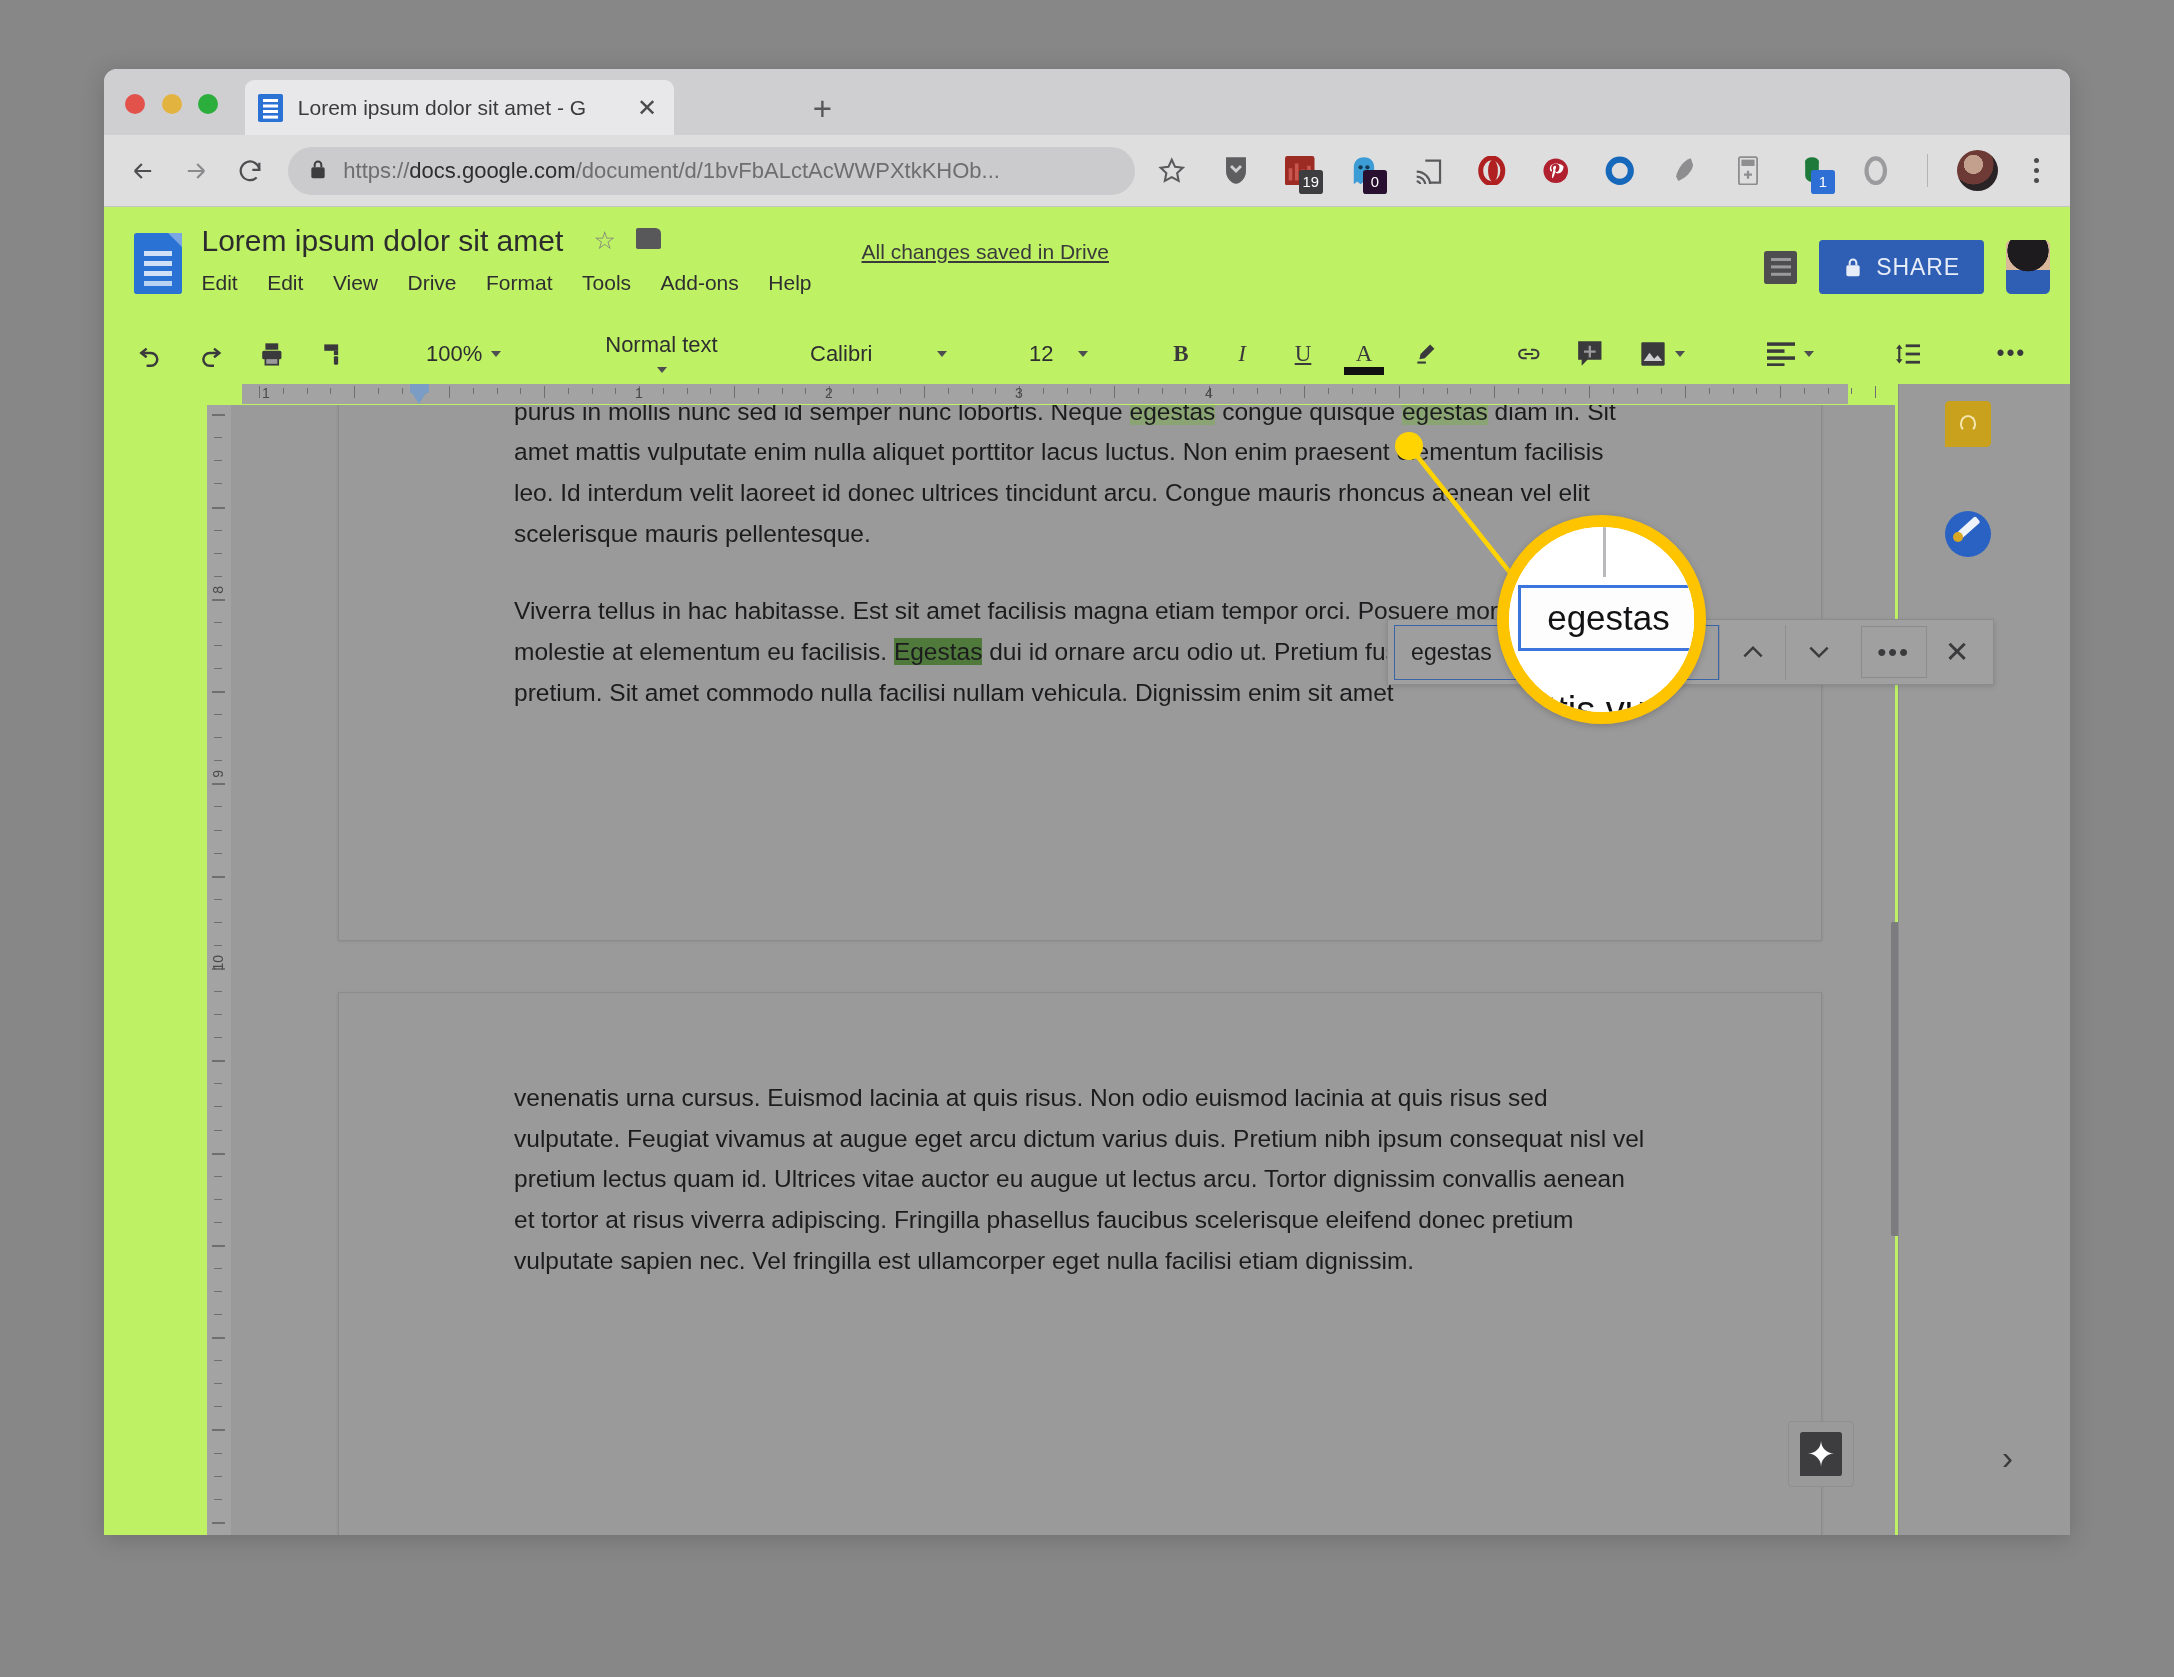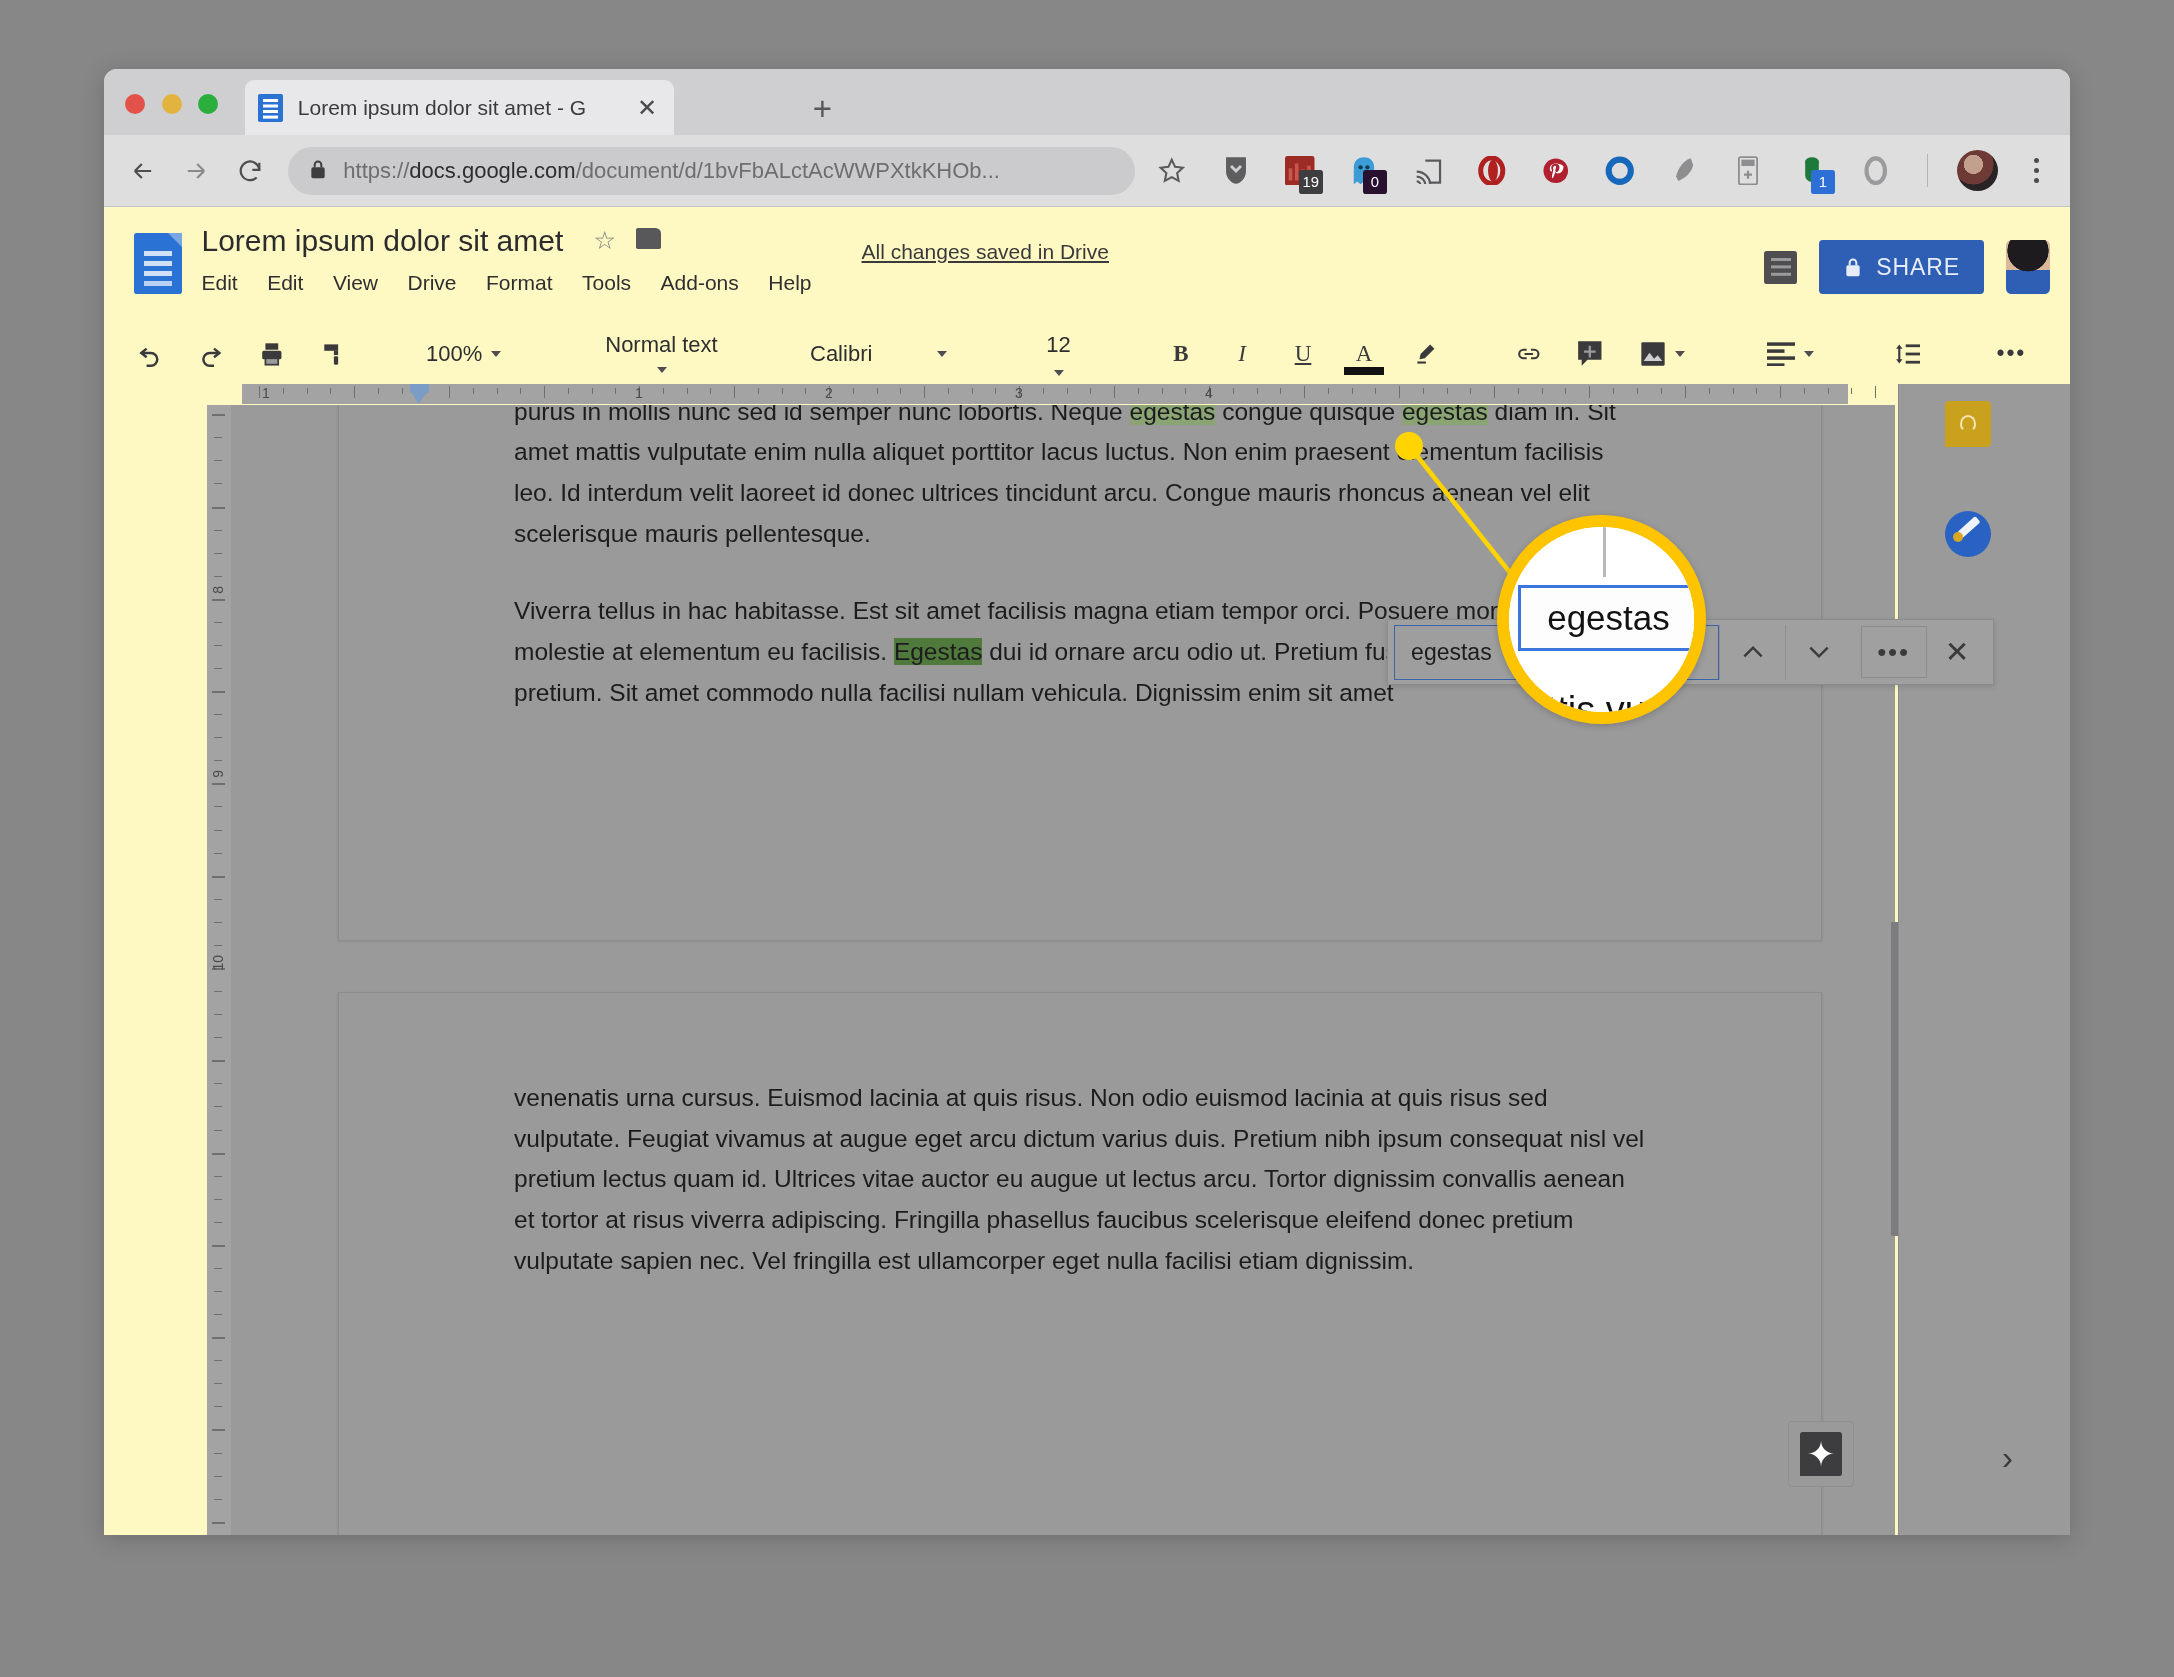--- a/index.html
+++ b/index.html
@@ -110,21 +110,21 @@
     flex: 0 0 auto;
   }
   .kebab {
     width: 37px; height: 44px; flex: 0 0 auto;
     display: flex; flex-direction: column; align-items: center;
     justify-content: center; gap: 4.6px;
   }
   .kebab i { width: 5.5px; height: 5.5px; border-radius: 50%; background: #4c4c4e; }
 
   
-  #docs-app { background: #fef9c3; height: calc(100% - 138px); position: relative; }
+  #docs-app { background: #bef264; height: calc(100% - 138px); position: relative; }
 
   .docs-header {
     height: 116px; display: flex; align-items: flex-start;
     padding: 16.6px 20px 0 24px; position: relative;
   }
   .docs-logo {
     width: 48px; height: 61px; margin: 9.2px 20px 0 5.5px; flex: 0 0 auto;
     background: #2a72d4; border-radius: 2.8px; position: relative;
   }
   .docs-logo::after {
@@ -187,21 +187,21 @@
         display: flex; align-items: center; justify-content: center;
         color: #3a3a3c; font-size: 23px; }
   .tb-sep { width: 0.9px; height: 35px; background: #838385; margin: 0 13px; }
   .tb-drop { display: flex; align-items: center; gap: 9.2px; padding: 0 11px;
              font-size: 22px; color: #2e2e30; height: 44px; }
   .caret { width: 0; height: 0; border-left: 5.5px solid transparent;
            border-right: 5.5px solid transparent; border-top: 6.5px solid #4e4e50; }
   .w-zoom { min-width: 109px; }
   .w-style { min-width: 155px; flex-direction: column; }
   .w-font { min-width: 159px; }
-  .w-size { min-width: 81px; flex-direction: column; }
+  .w-size { min-width: 81px; }
   .bold-ic { font-weight: 700; font-family: "Liberation Serif", serif; }
   .ital-ic { font-style: italic; font-family: "Liberation Serif", serif; }
   .und-ic { text-decoration: underline; font-family: "Liberation Serif", serif; }
   .txtcol { position: relative; font-family: "Liberation Serif", serif; }
   .txtcol::after { content: ""; position: absolute; left: 1.8px; right: 1.8px;
                    bottom: 0.9px; height: 7.4px; background: #111; }
 
   
   .ruler-h {
     position: absolute; left: 138px; right: 222px; top: 177px;

